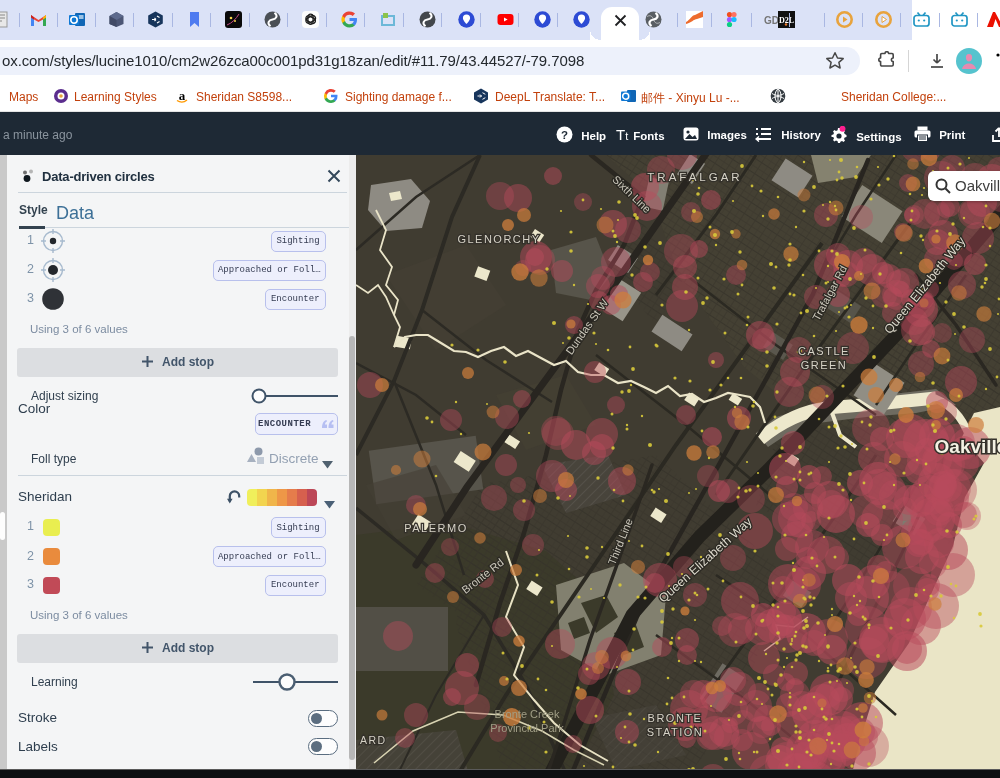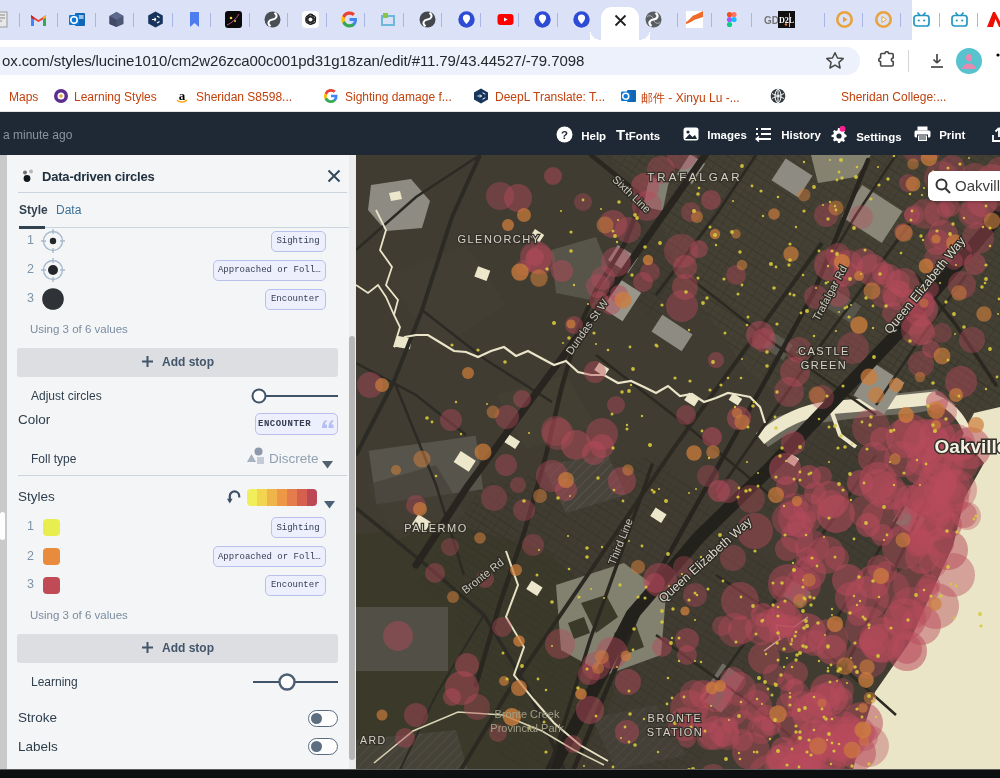--- a/index.html
+++ b/index.html
@@ -270,21 +270,21 @@
           <path d="M8 .7c-4 3.5-4 11 0 14.6M8 .7c4 3.5 4 11 0 14.6" stroke="#fff" stroke-width="1" fill="none"></path>
         </svg></div>
       <div class="bm" style="left:841px">Sheridan College:...</div>
     </div>
     <div id="studio">
       <div id="ago">a minute ago</div>
       <div class="menu" style="left:556px"><svg width="17" height="17" viewBox="0 0 17 17">
           <circle cx="8.5" cy="8.5" r="8" fill="#fff"></circle>
           <text x="8.5" y="12.5" font-size="11.5" font-weight="bold" fill="#1e2935" text-anchor="middle" font-family="Liberation Sans">?</text>
         </svg> Help</div>
-      <div class="menu" style="left:616px"><span style="font-weight:bold;font-size:15px;">T<span style="font-size:11px">t</span></span>Fonts</div>
+      <div class="menu" style="left:616px"><span style="font-weight:normal;font-size:15px;margin-right:5px">T<span style="font-size:11px">t</span></span>Fonts</div>
       <div class="menu" style="left:683px"><svg width="16" height="16" viewBox="0 0 16 16">
           <rect x="0.5" y="1.5" width="15" height="13" rx="2.5" fill="#fff"></rect>
           <circle cx="5" cy="6" r="1.6" fill="#1e2935"></circle>
           <path d="M2 13 6.5 8l3 3 2.5-2 2 4Z" fill="#1e2935"></path>
         </svg> Images</div>
       <div class="menu" style="left:755px"><svg width="18" height="16" viewBox="0 0 18 16">
           <path d="M6 3h10M6 8h10M2 13h14" stroke="#fff" stroke-width="2" fill="none"></path>
           <path d="M1 3h2M1 8h2" stroke="#fff" stroke-width="2"></path>
           <path d="M4 10.5 1 13l3 2.5" fill="none" stroke="#fff" stroke-width="1.4"></path>
         </svg> History</div>
@@ -1405,21 +1405,21 @@
           <circle cx="4" cy="5.5" r="2" fill="#6f6f6f"></circle>
           <circle cx="10" cy="4.5" r="2" fill="#b5b5b5"></circle>
           <circle cx="6" cy="11.5" r="3.4" fill="#10181f"></circle>
         </svg></div>
       <div class="p" style="left:35px;top:14px;font-size:13px;font-weight:bold;color:#20303f;letter-spacing:-.2px">Data-driven circles</div>
       <div class="p" style="left:320px;top:14px"><svg width="14" height="14" viewBox="0 0 14 14">
           <path d="M1.5 1.5 12.5 12.5M12.5 1.5 1.5 12.5" stroke="#33475a" stroke-width="2"></path>
         </svg></div>
       <div class="sep" style="top:37px"></div>
       <div class="p" style="left:12px;top:48px;font-size:12px;font-weight:bold;color:#33424f">Style</div>
-      <div class="p" style="left:49px;top:48px;font-size:12px;color:#3d7097">Data</div>
+      <div class="p" style="left:49px;top:48px;font-size:18px;color:#3d7097">Data</div>
       <div class="p" style="left:12px;top:71px;width:26px;height:2.5px;background:#33424f"></div>
       <div class="p" style="left:38px;top:72px;width:318px;height:1px;background:#ccd5dd"></div>
       <div class="p num" style="left:20px;top:78px">1</div>
       <div class="p" style="left:34px;top:74px"><svg width="24" height="24" viewBox="0 0 24 24">
           <circle cx="12.0" cy="12.0" r="9.5" fill="none" stroke="#a7bace" stroke-width="1.4"></circle>
           <path d="M12.0 0V5M12.0 19V24M0 12.0H5M19 12.0H24" stroke="#a7bace" stroke-width="1.4"></path>
           <circle cx="12.0" cy="12.0" r="3.2" fill="#23272c"></circle>
         </svg></div>
       <div class="p num" style="left:20px;top:107px">2</div>
       <div class="p" style="left:34px;top:103px"><svg width="24" height="24" viewBox="0 0 24 24">
@@ -1431,42 +1431,42 @@
       <div class="p" style="left:34px;top:132px"><svg width="24" height="24" viewBox="0 0 24 24">
           <circle cx="12" cy="12" r="10.8" fill="#2f3237"></circle>
         </svg></div>
       <div class="chip" style="left:263.5px;top:75.5px;width:55px">Sighting</div>
       <div class="chip" style="left:206.0px;top:104.5px;width:112.5px">Approached or Foll…</div>
       <div class="chip" style="left:258.0px;top:133.5px;width:60.5px">Encounter</div>
       <div class="p grey12" style="left:23px;top:168px">Using 3 of 6 values</div>
       <div class="addstop" style="top:193px"><svg width="13" height="13" viewBox="0 0 13 13" style="vertical-align:-2px;margin-right:8px">
           <path d="M6.5 1V12M1 6.5H12" stroke="#42556a" stroke-width="2"></path>
         </svg><b>Add stop</b></div>
-      <div class="p lbl13" style="left:24px;top:234px">Adjust circles</div>
+      <div class="p lbl13" style="left:24px;top:234px">Adjust sizing</div>
       <div class="p" style="left:243px;top:232px"><svg width="90" height="18" viewBox="0 0 90 18">
           <line x1="9" y1="9" x2="88" y2="9" stroke="#3f5368" stroke-width="2"></line>
           <circle cx="9" cy="9" r="6.5" fill="#fdfdfd" stroke="#3f5368" stroke-width="2"></circle>
         </svg></div>
-      <div class="p lbl15" style="left:11px;top:257px">Color</div>
+      <div class="p lbl15" style="left:11px;top:246px">Color</div>
       <div class="chip" style="left:247.5px;top:258px;width:83px;height:22px;font-weight:bold;letter-spacing:.5px">ENCOUNTER <span style="margin-left:4px;display:inline-flex"><svg width="13" height="10" viewBox="0 0 13 10">
             <path d="M1 9C1 4 3 1.5 5.5 1L6 2.5C4.5 3 4 4.5 4 5.5h2V9Z" fill="#b6bff2"></path>
             <path d="M7.5 9c0-5 2-7.5 4.5-8l.5 1.5C11 3 10.5 4.5 10.5 5.5h2V9Z" fill="#b6bff2"></path>
           </svg></span></div>
       <div class="p lbl13" style="left:24px;top:297px">Foll type</div>
       <div class="p" style="left:239px;top:291px"><svg width="19" height="19" viewBox="0 0 19 19">
           <circle cx="12.5" cy="5.5" r="4" fill="#8d99ab"></circle>
           <path d="M1 16 5.5 8l4.5 8Z" fill="#a7b1c0"></path>
           <rect x="11" y="11" width="7" height="7" fill="#c3cbd6"></rect>
         </svg></div>
       <div class="p" style="left:262px;top:296px;font-size:13.5px;color:#93a0b2">Discrete</div>
       <div class="p" style="left:315px;top:300px"><svg width="11" height="8" viewBox="0 0 11 8">
           <path d="M0 0h11L5.5 7.5Z" fill="#50616f"></path>
         </svg></div>
       <div class="sep" style="top:320px"></div>
-      <div class="p lbl15" style="left:11px;top:334px">Styles</div>
+      <div class="p lbl15" style="left:11px;top:334px">Sheridan</div>
       <div class="p" style="left:220px;top:334px"><svg width="15" height="15" viewBox="0 0 15 15">
           <path d="M2.8 12.5V7a4.7 4.7 0 0 1 9.4 0v1.5" fill="none" stroke="#3d5166" stroke-width="2.2"></path>
           <path d="M0 9.8 L2.8 14.5 5.6 9.8Z" fill="#3d5166"></path>
         </svg></div>
       <div class="p" style="left:240px;top:334px;border-radius:4px;overflow:hidden;width:70px;height:17px"><svg width="70" height="17" viewBox="0 0 70 17">
           <rect x="0" y="0" width="10" height="17" fill="#f0ef5b"></rect>
           <rect x="10" y="0" width="10" height="17" fill="#f2d44f"></rect>
           <rect x="20" y="0" width="10" height="17" fill="#f0b54a"></rect>
           <rect x="30" y="0" width="10" height="17" fill="#ee9747"></rect>
           <rect x="40" y="0" width="10" height="17" fill="#e57c4b"></rect>

